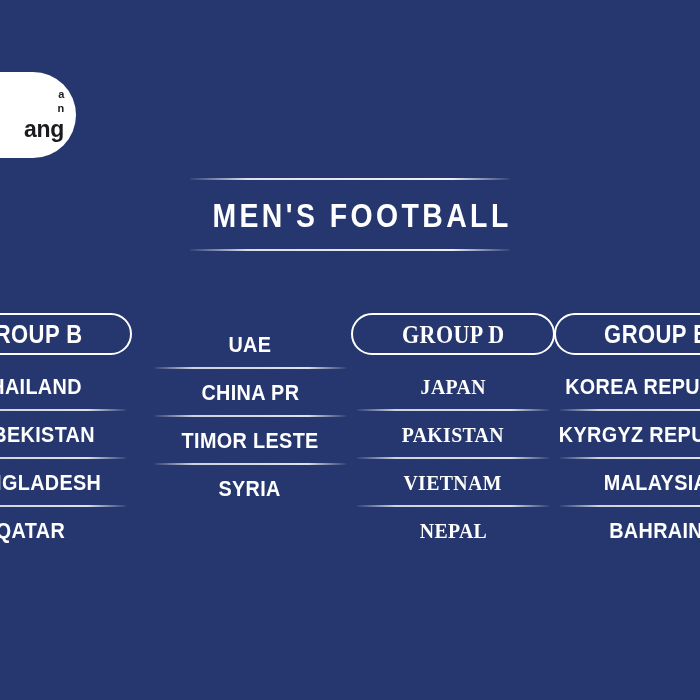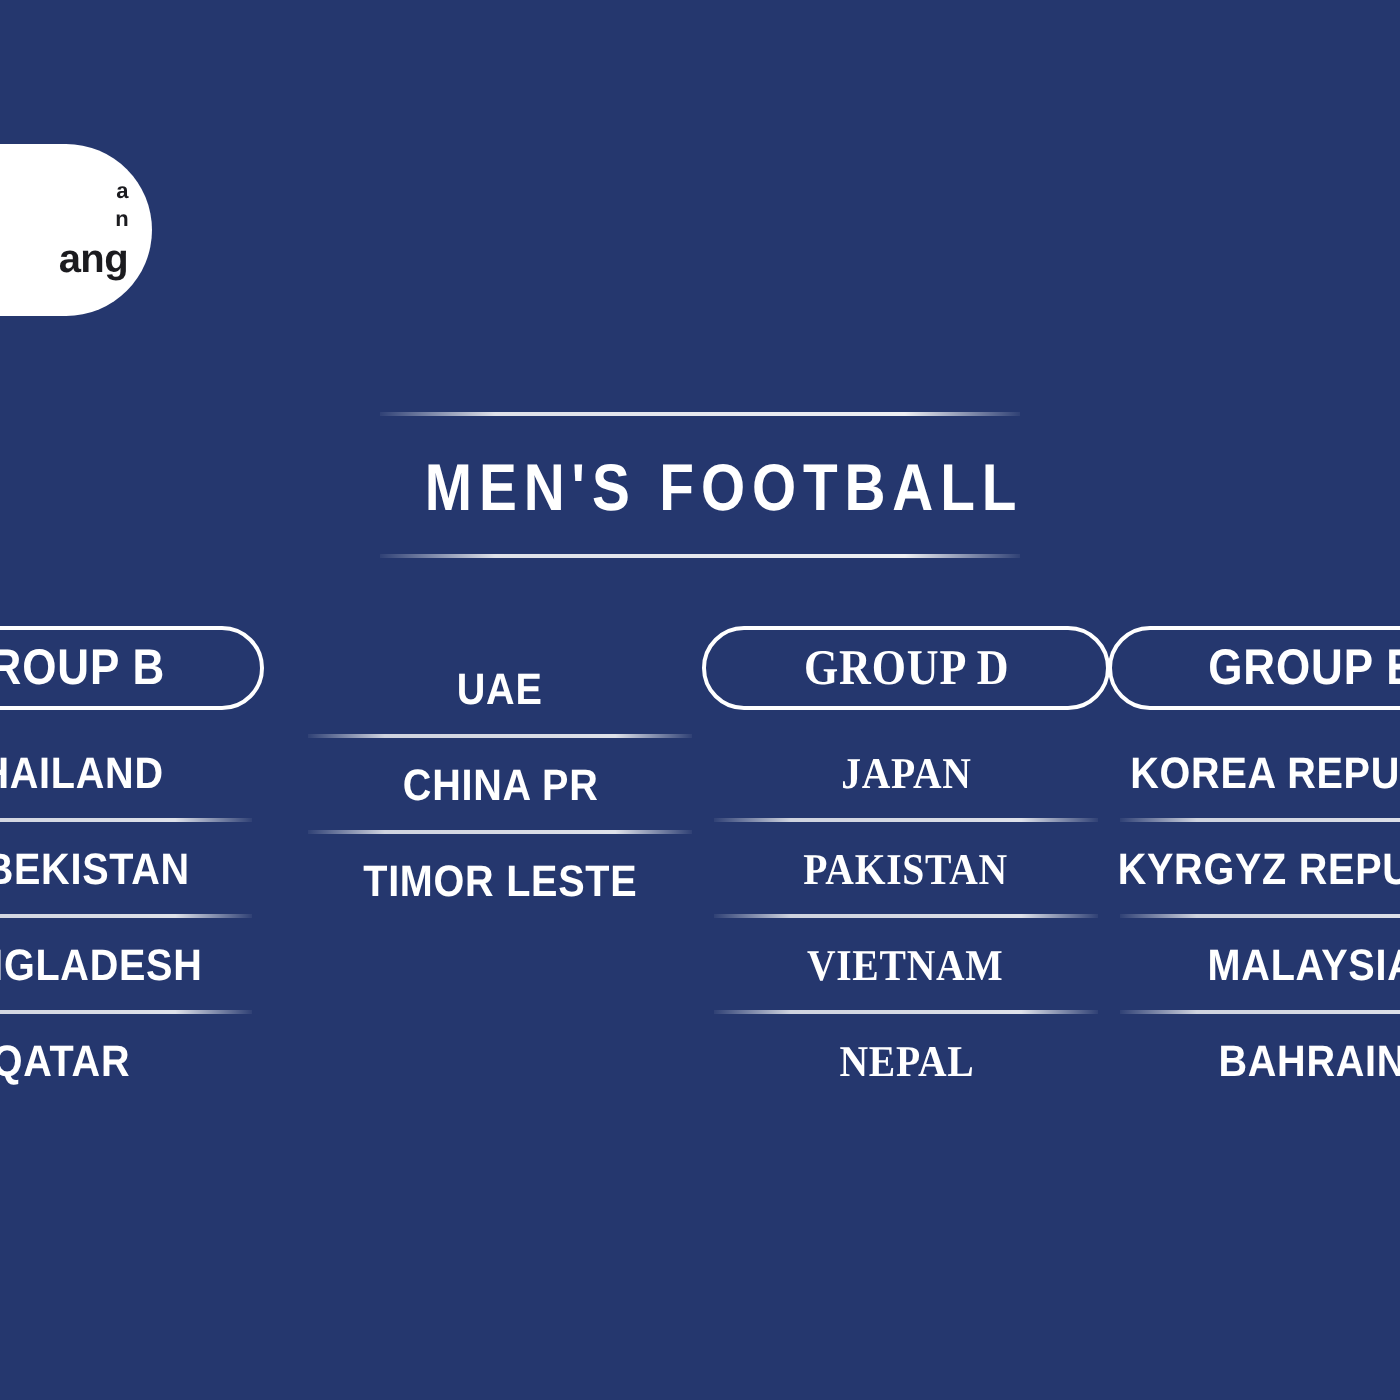--- a/index.html
+++ b/index.html
@@ -44,27 +44,27 @@
   .logo-line {
     color: #1b1b1f;
     font-weight: bold;
     letter-spacing: -0.3px;
     line-height: 1;
     text-align: right;
     white-space: nowrap;
   }
   .logo-line.l1 { font-size: 11px; margin-bottom: 3px; }
   .logo-line.l2 { font-size: 11px; margin-bottom: 4px; }
-  .logo-line.l3 { font-size: 20px; }
+  .logo-line.l3 { font-size: 23px; }
 
   
   .title-block {
     position: absolute;
     left: 190px;
-    top: 206px;
+    top: 178px;
     width: 320px;
     text-align: left;
   }
   .title-rule {
     height: 2px;
     width: 100%;
     background: linear-gradient(to right,
                 rgba(255,255,255,0.05),
                 rgba(255,255,255,0.85) 18%,
                 rgba(255,255,255,0.92) 82%,
@@ -203,20 +203,24 @@
           <span class="team-divider"></span>
         </li>
         <li class="team-row">
           <span class="team-name">CHINA PR</span>
           <span class="team-divider"></span>
         </li>
         <li class="team-row">
           <span class="team-name">TIMOR LESTE</span>
           <span class="team-divider"></span>
         </li>
+        <li class="team-row">
+          <span class="team-name">SYRIA</span>
+
+        </li>
       </ul>
     </div>
 
     <div class="group-col g2">
       <div class="group-pill">
         <span class="group-pill-label">GROUP D</span>
       </div>
       <ul class="team-list">
         <li class="team-row">
           <span class="team-name">JAPAN</span>

